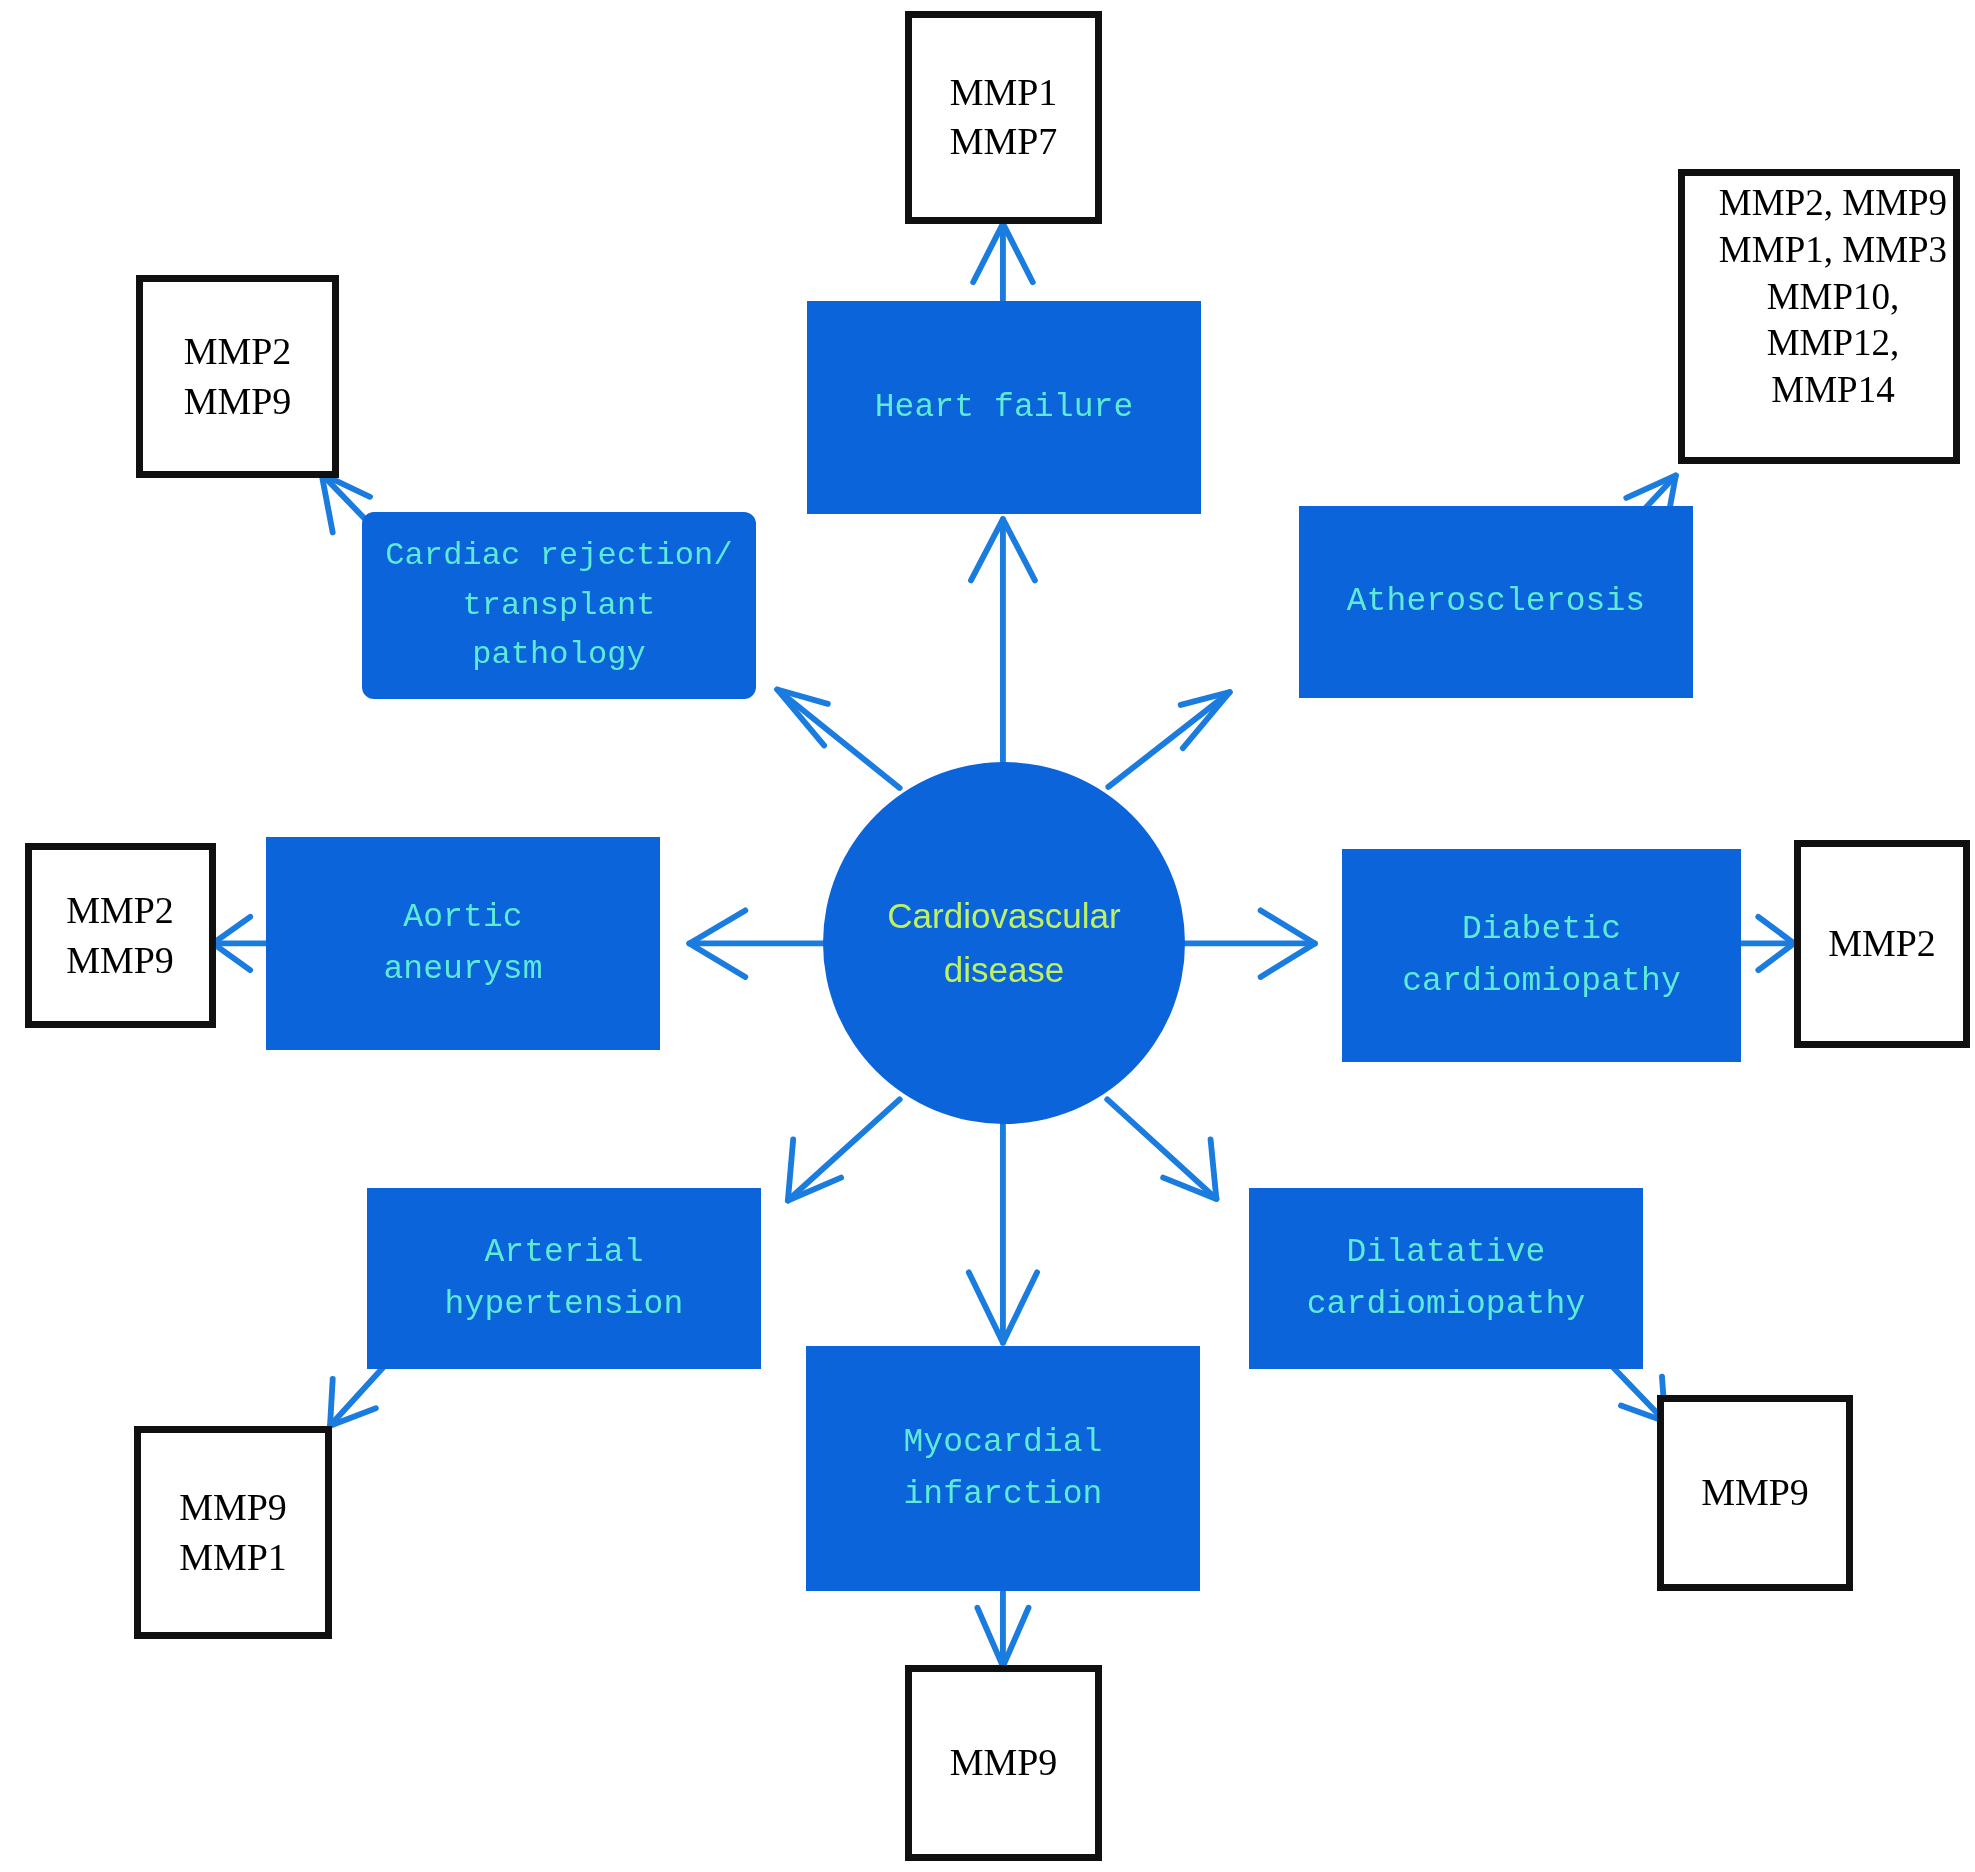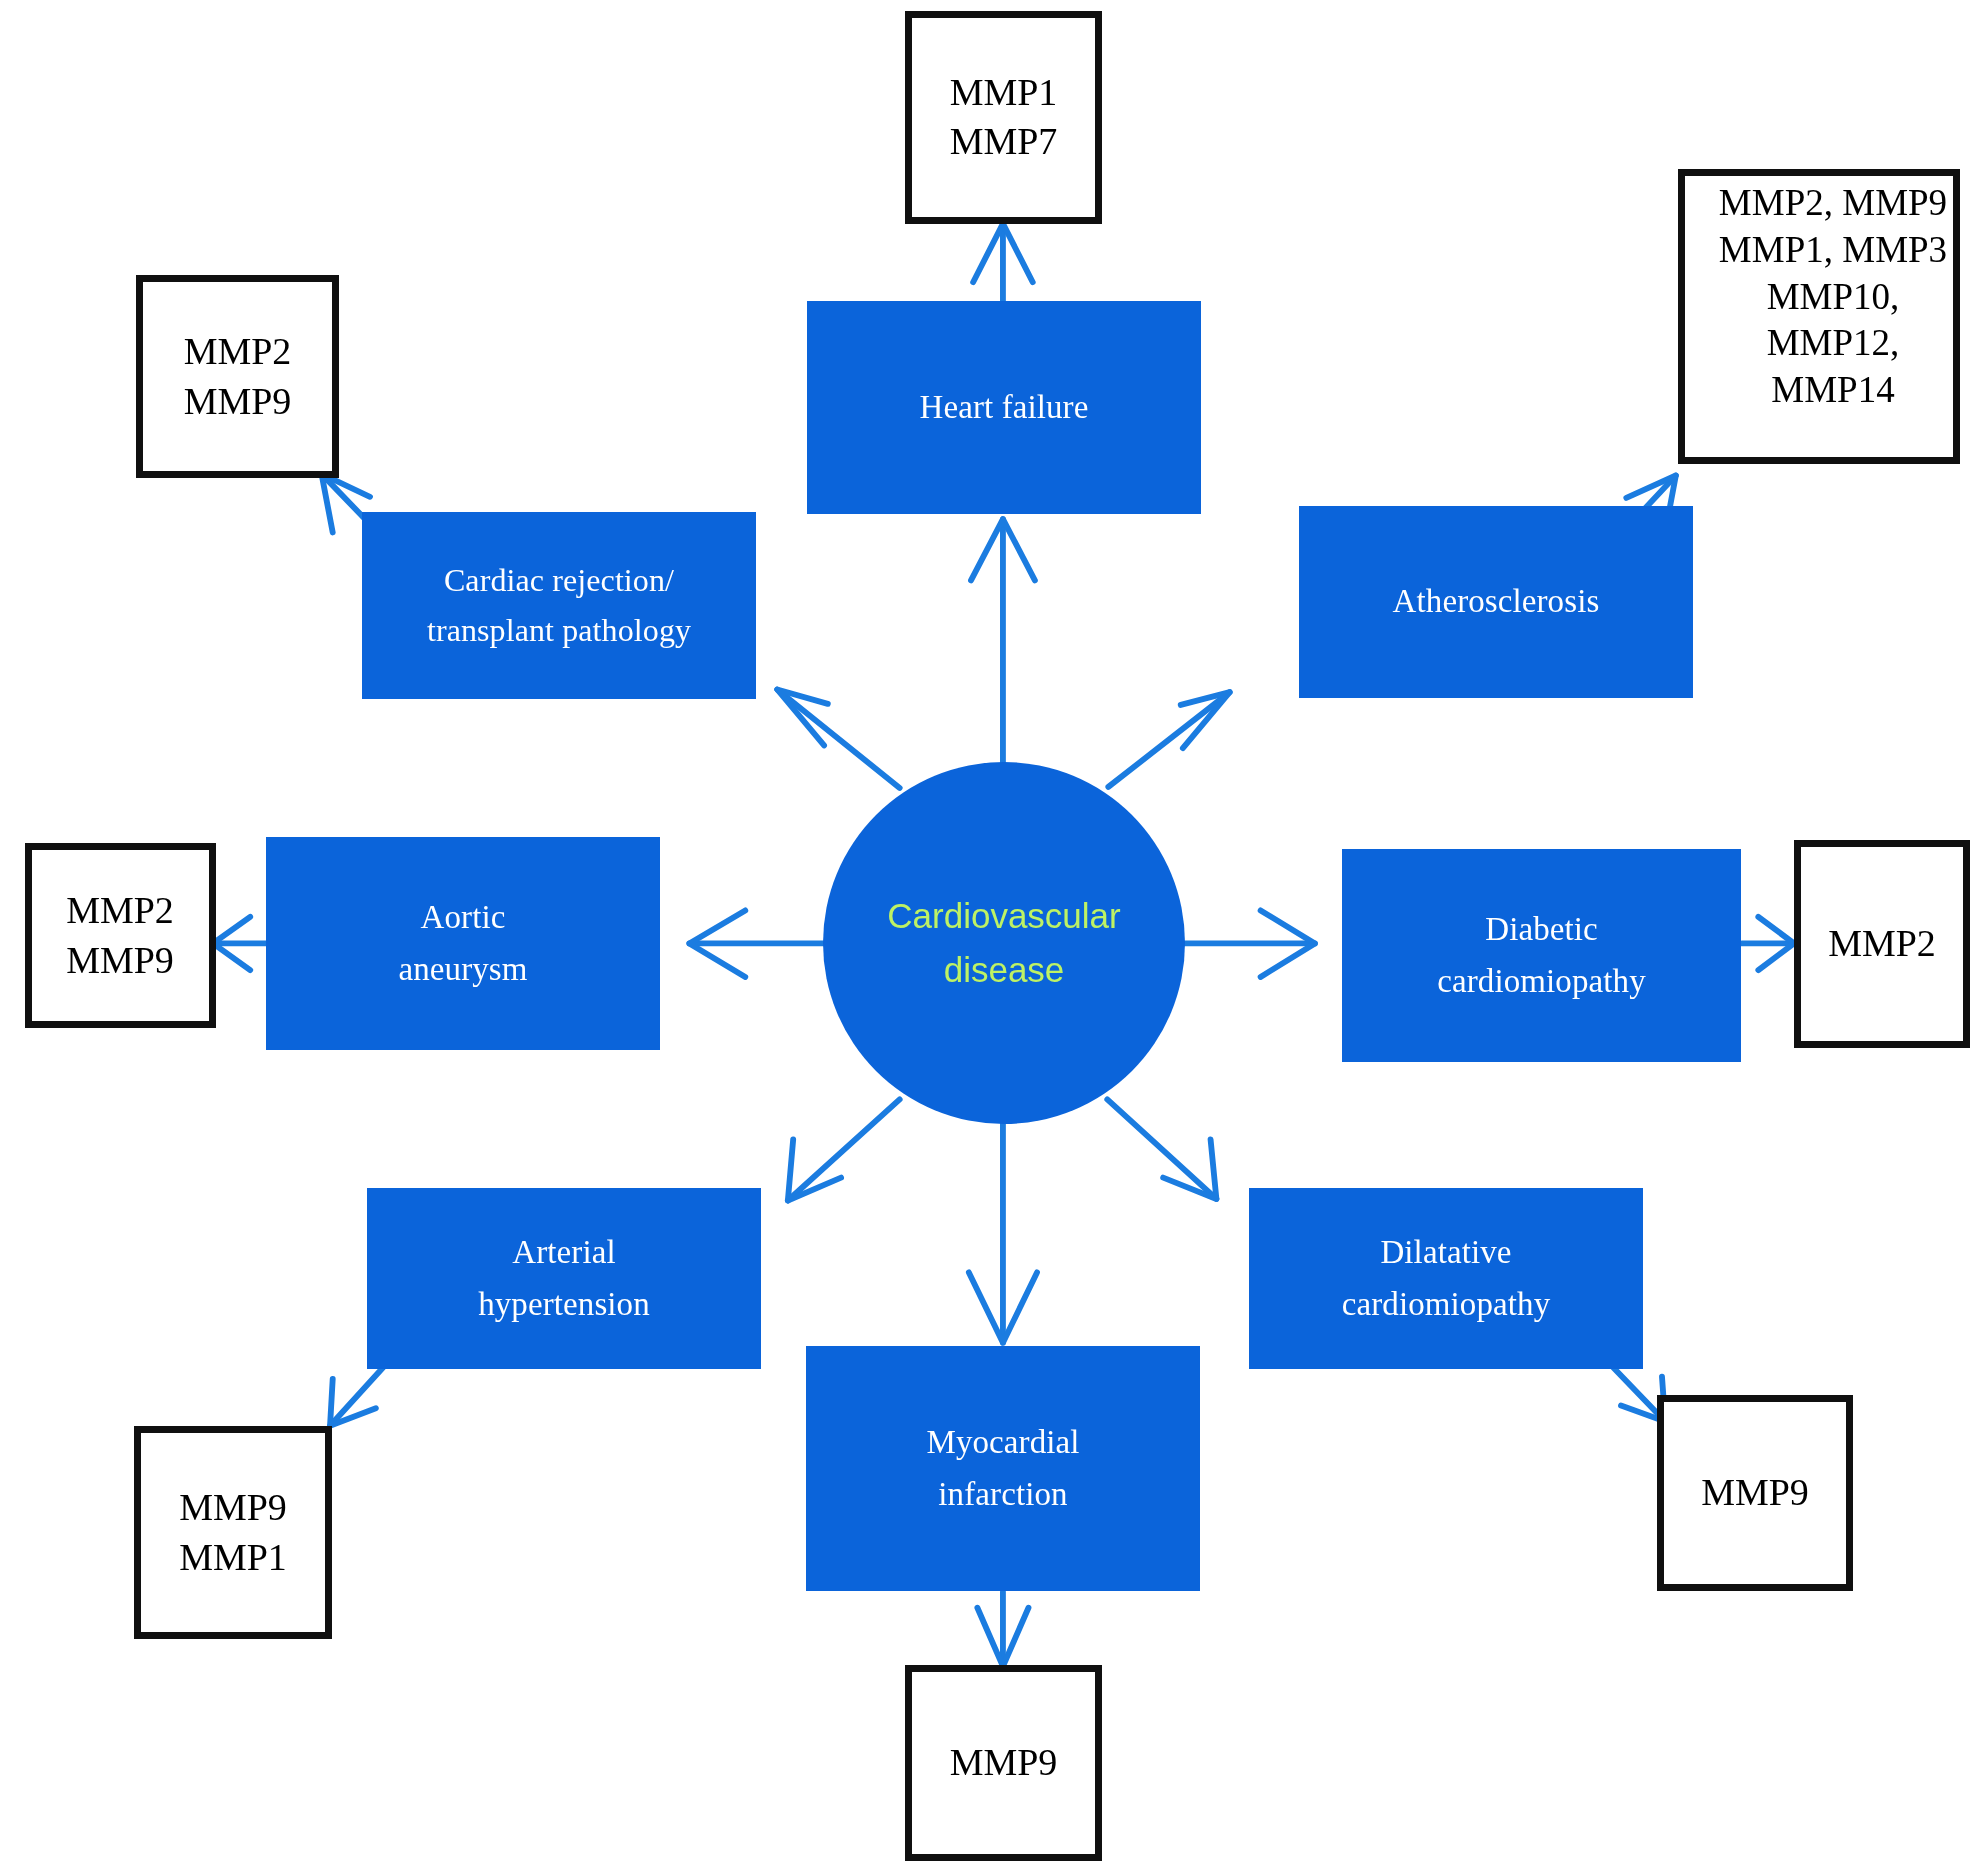--- a/index.html
+++ b/index.html
@@ -19,26 +19,26 @@
     position: absolute;
     left: 0; top: 0;
     width: 1975px;
     height: 1873px;
     pointer-events: none;
   }
   
   .dbox {
     position: absolute;
     background: #0B64DA;
-    color: #ffffff;
+    color: #5eead4;
     display: flex;
     align-items: center;
     justify-content: center;
     text-align: center;
-    font-family: Liberation Serif, serif;
+    font-family: Liberation Mono, monospace;
     font-size: 33px;
     line-height: 1.55;
     letter-spacing: 0.1px;
     box-sizing: border-box;
     padding: 3.2px 5.3px;
     white-space: pre-line;
   }
   
   .circle {
     position: absolute;
@@ -166,21 +166,21 @@
       <g>
         <path d="M 3030 2568 L 3128 2670"></path>
         <path d="M 3045 2640 L 3128 2670 L 3122 2586"></path>
       </g>
 
     </g>
   </svg>
 
   <div class="dbox" style="left:807px; top:301px; width:394px; height:213px;">Heart failure</div>
 
-  <div class="dbox" style="left:362px; top:512px; width:394px; height:187px; font-size:32px;">Cardiac rejection/
+  <div class="dbox" style="left:362px; top:512px; width:394px; height:187px; font-size:32px;border-radius:12px;">Cardiac rejection/
 transplant pathology</div>
 
   <div class="dbox" style="left:1251px; top:506px; width:394px; height:192px;margin-left:48px;">Atherosclerosis</div>
 
   <div class="dbox" style="left:266px; top:837px; width:394px; height:213px;">Aortic
 aneurysm</div>
 
   <div class="dbox" style="left:1342px; top:837px; width:399px; height:213px;margin-top:12px;">Diabetic
 cardiomiopathy</div>
 

